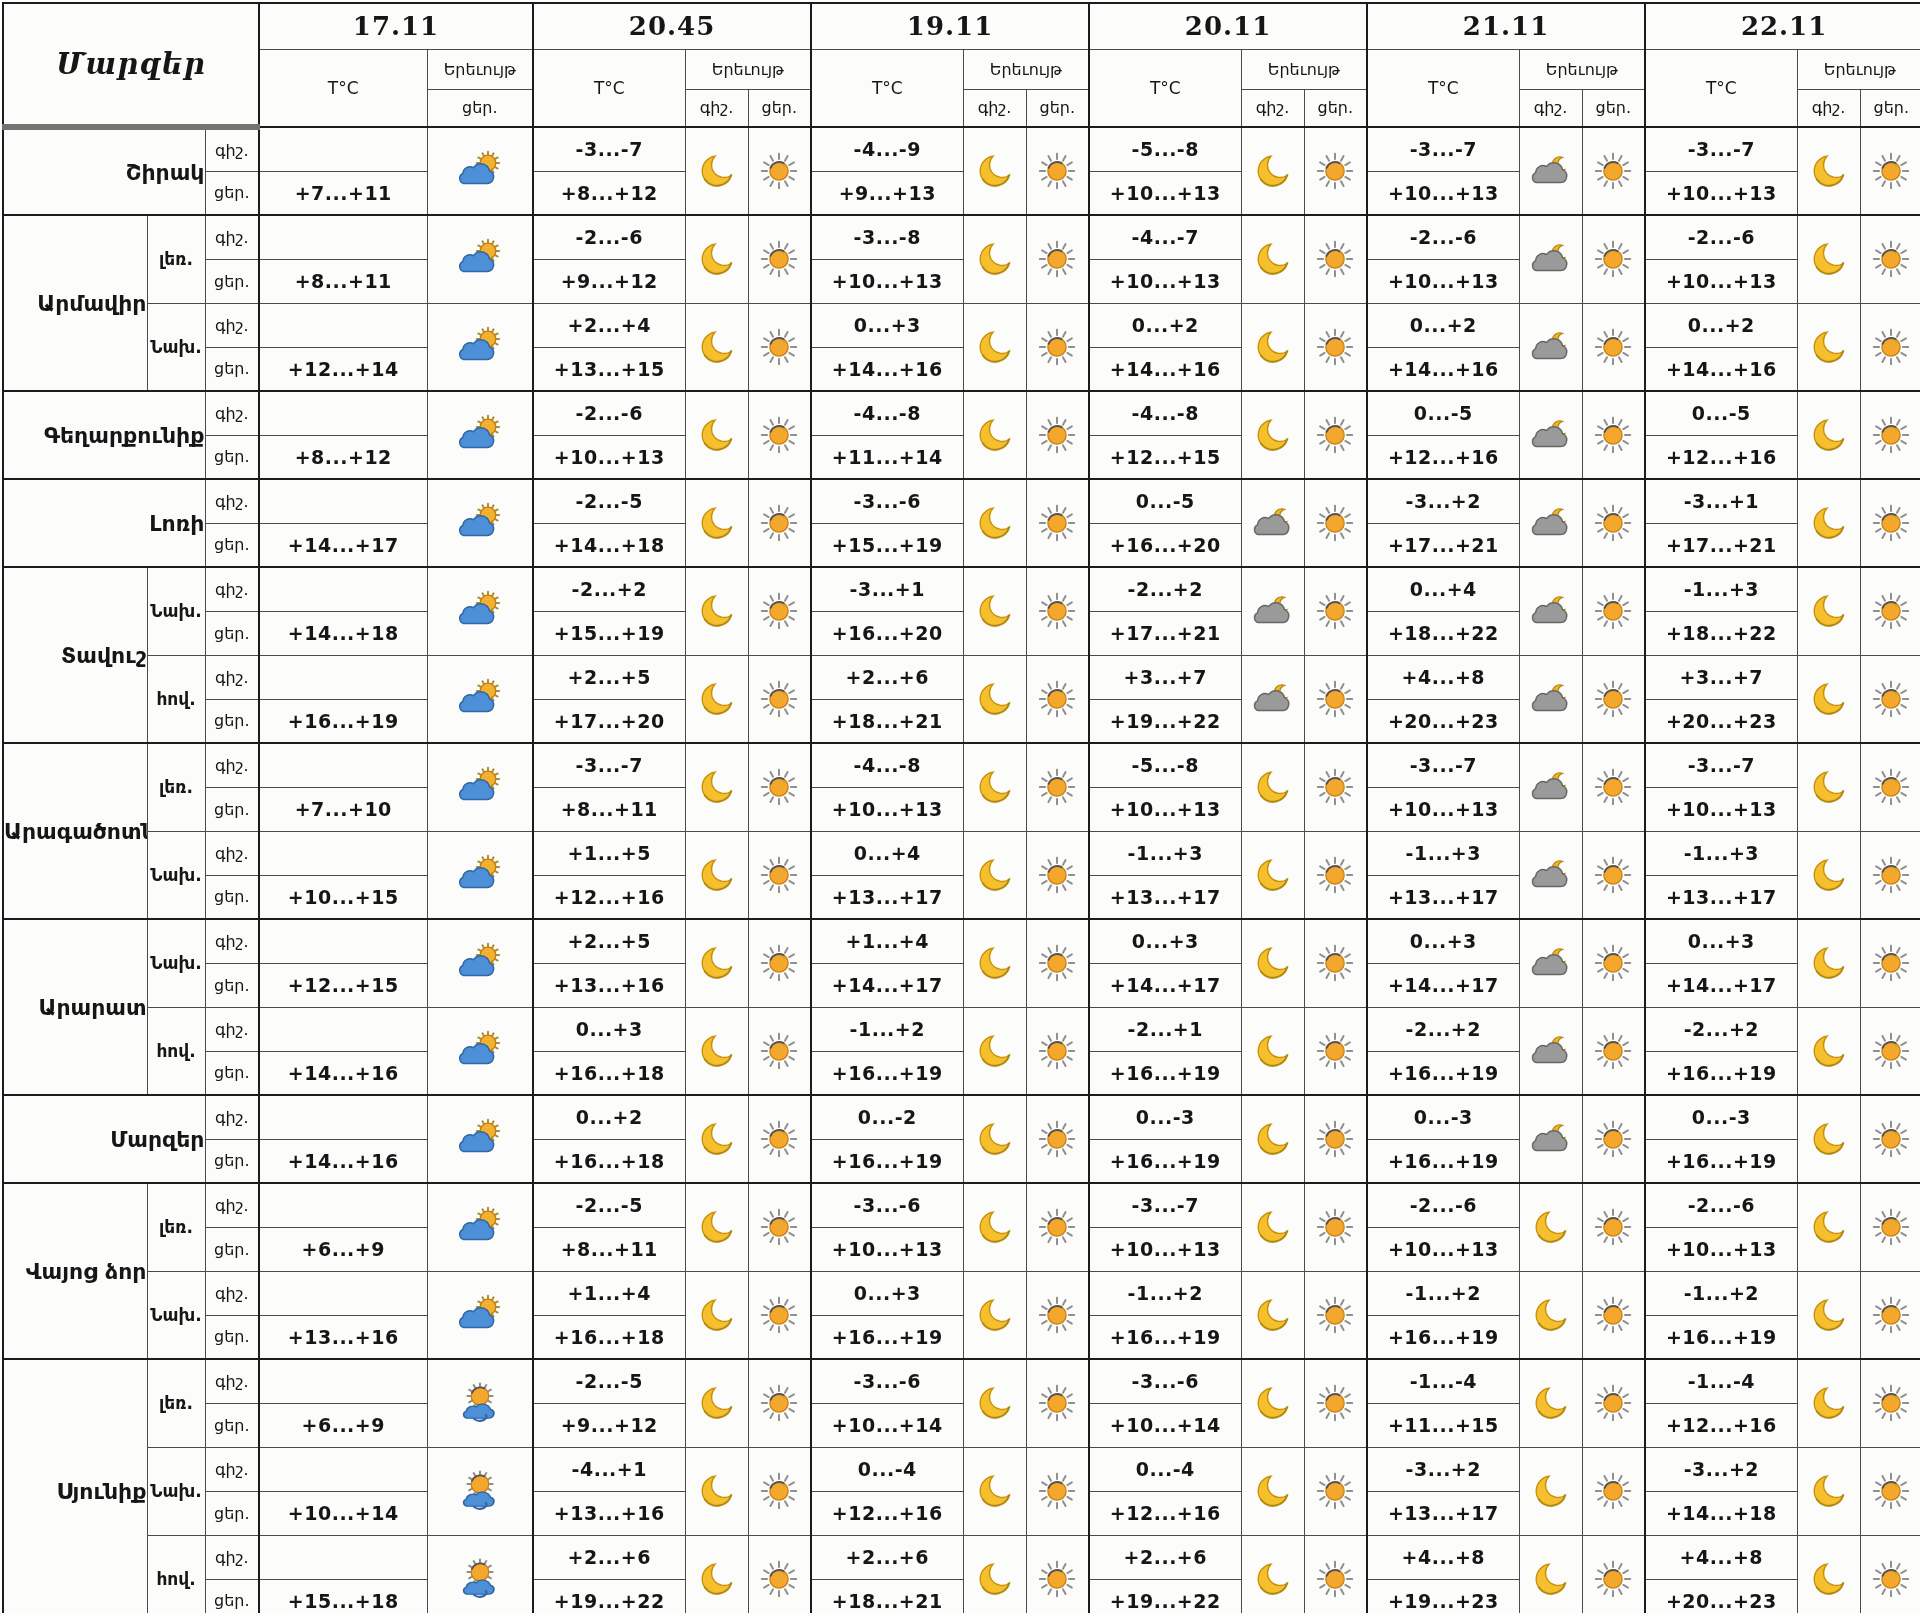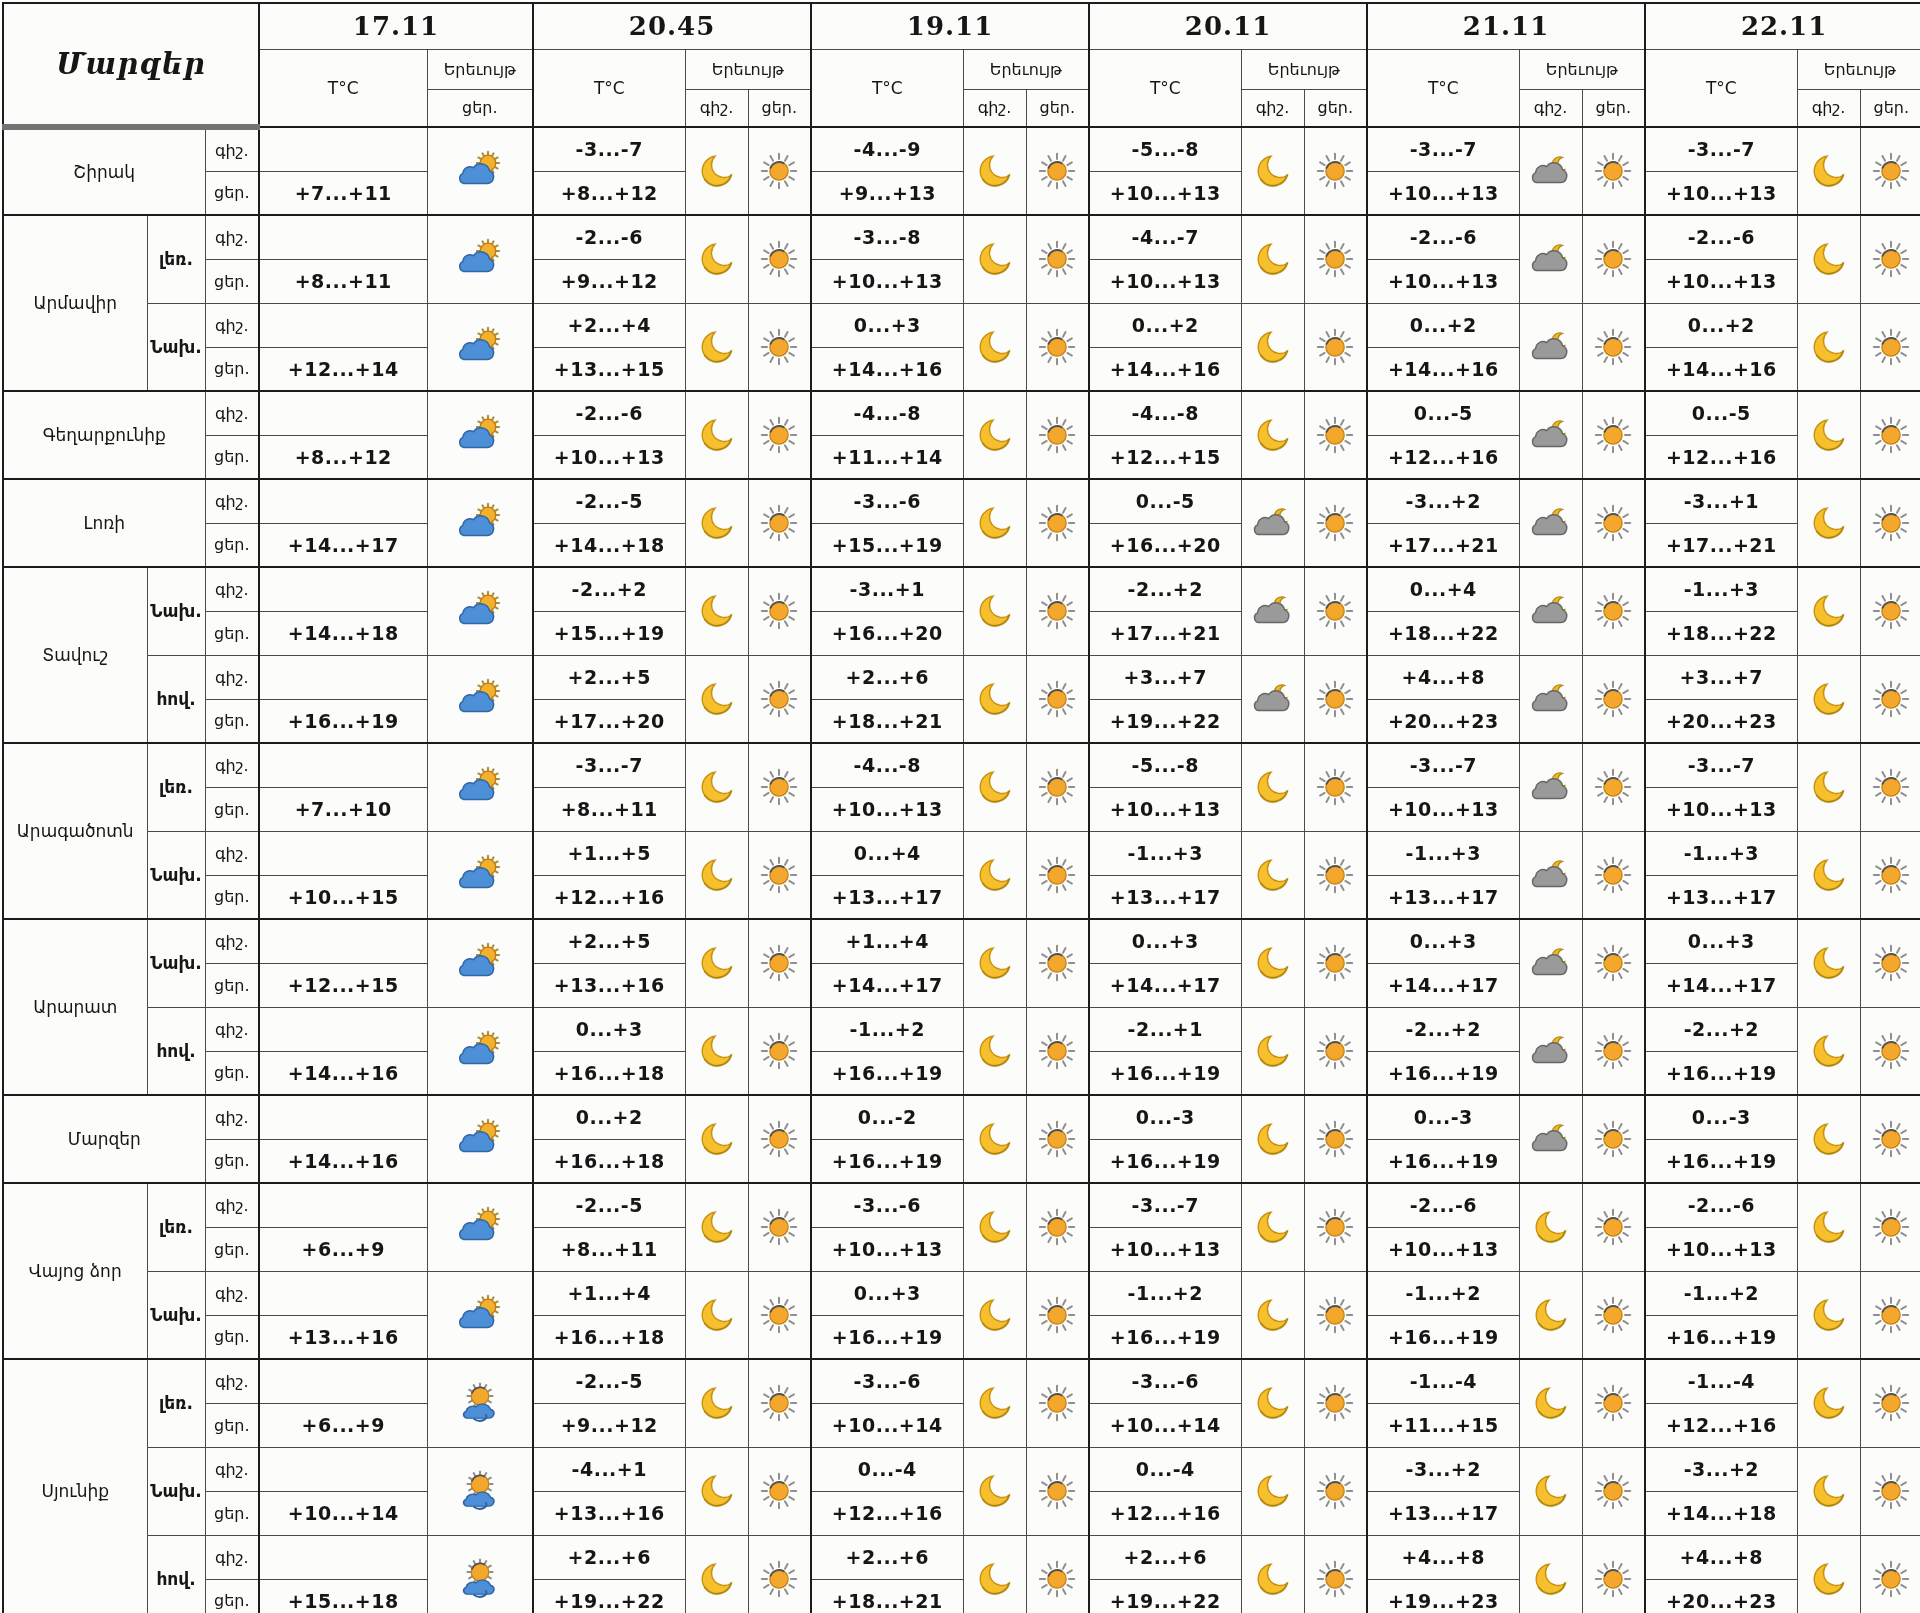--- a/index.html
+++ b/index.html
@@ -11,21 +11,21 @@
   thead tr.hr2{height:40px;}
   thead tr.hr3{height:38px;}
   tbody tr{height:44px;}
   .corner{border-bottom:6px solid #737373;margin-top:43px;}
   .corner span{font-family:"DejaVu Serif","Liberation Serif",serif;font-size:29px;font-weight:bold;font-style:italic;letter-spacing:1px;}
   th.date{font-family:"DejaVu Serif","Liberation Serif",serif;font-size:26px;font-weight:bold;letter-spacing:1px;text-align:center;}
   th.tc{font-size:17px;font-weight:normal;margin-left:36px;}
   th.ph{font-size:16px;font-weight:normal;}
   th.sm{font-size:16px;font-weight:normal;}
   tr.hr3 th{border-bottom:2px solid #1c1c1c;}
-  td.rg{font-size:17px;font-weight:normal;}
+  td.rg{font-size:22px;font-weight:bold;text-align:right;}
   td.sb{font-size:17px;font-weight:bold;margin-left:37px;}
   td.lb{font-size:16px;font-weight:normal;}
   td.tv{font-size:19px;font-weight:bold;letter-spacing:0.5px;}
   tr.gs > td{border-top:2px solid #1c1c1c;}
   .gl{border-left:2px solid #1c1c1c;}
   tr.dy td{border-top-color:#6f6f6f;}
   .wic{display:block;margin:0 auto;}
   .wic-sun{width:42px;height:42px;}
   .wic-moon{width:44px;height:44px;}
   .wic-cloud-moon{width:50px;height:44px;}

